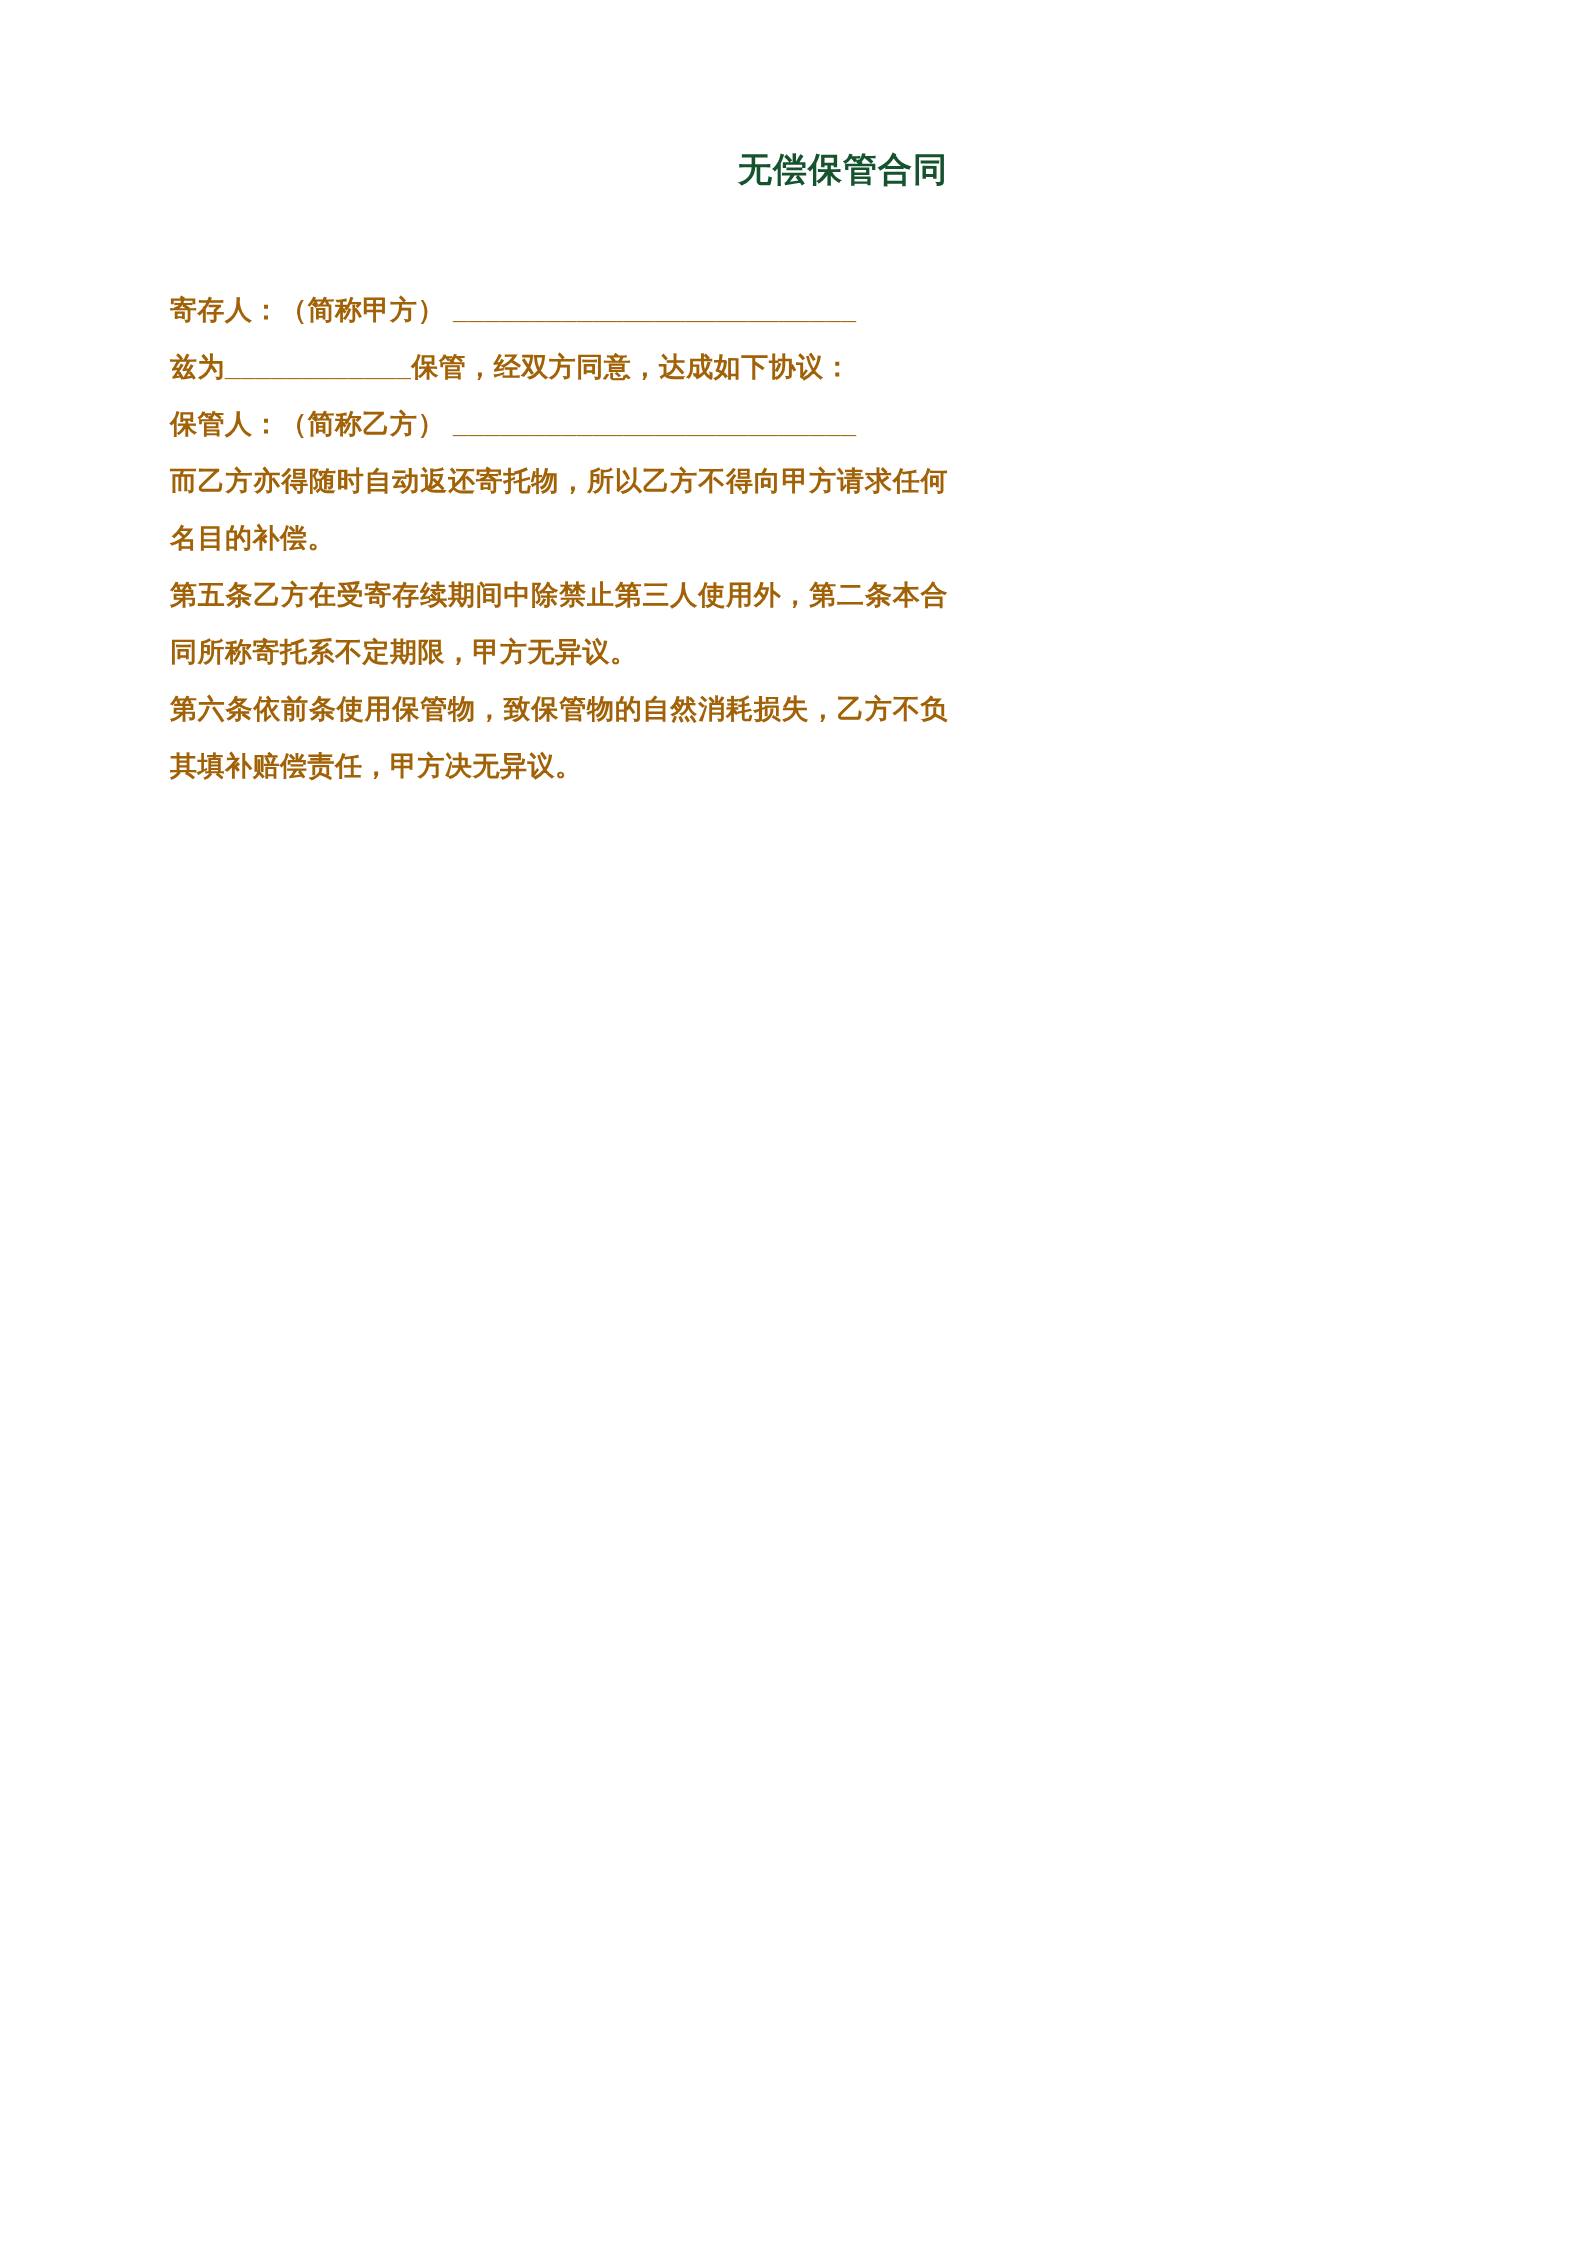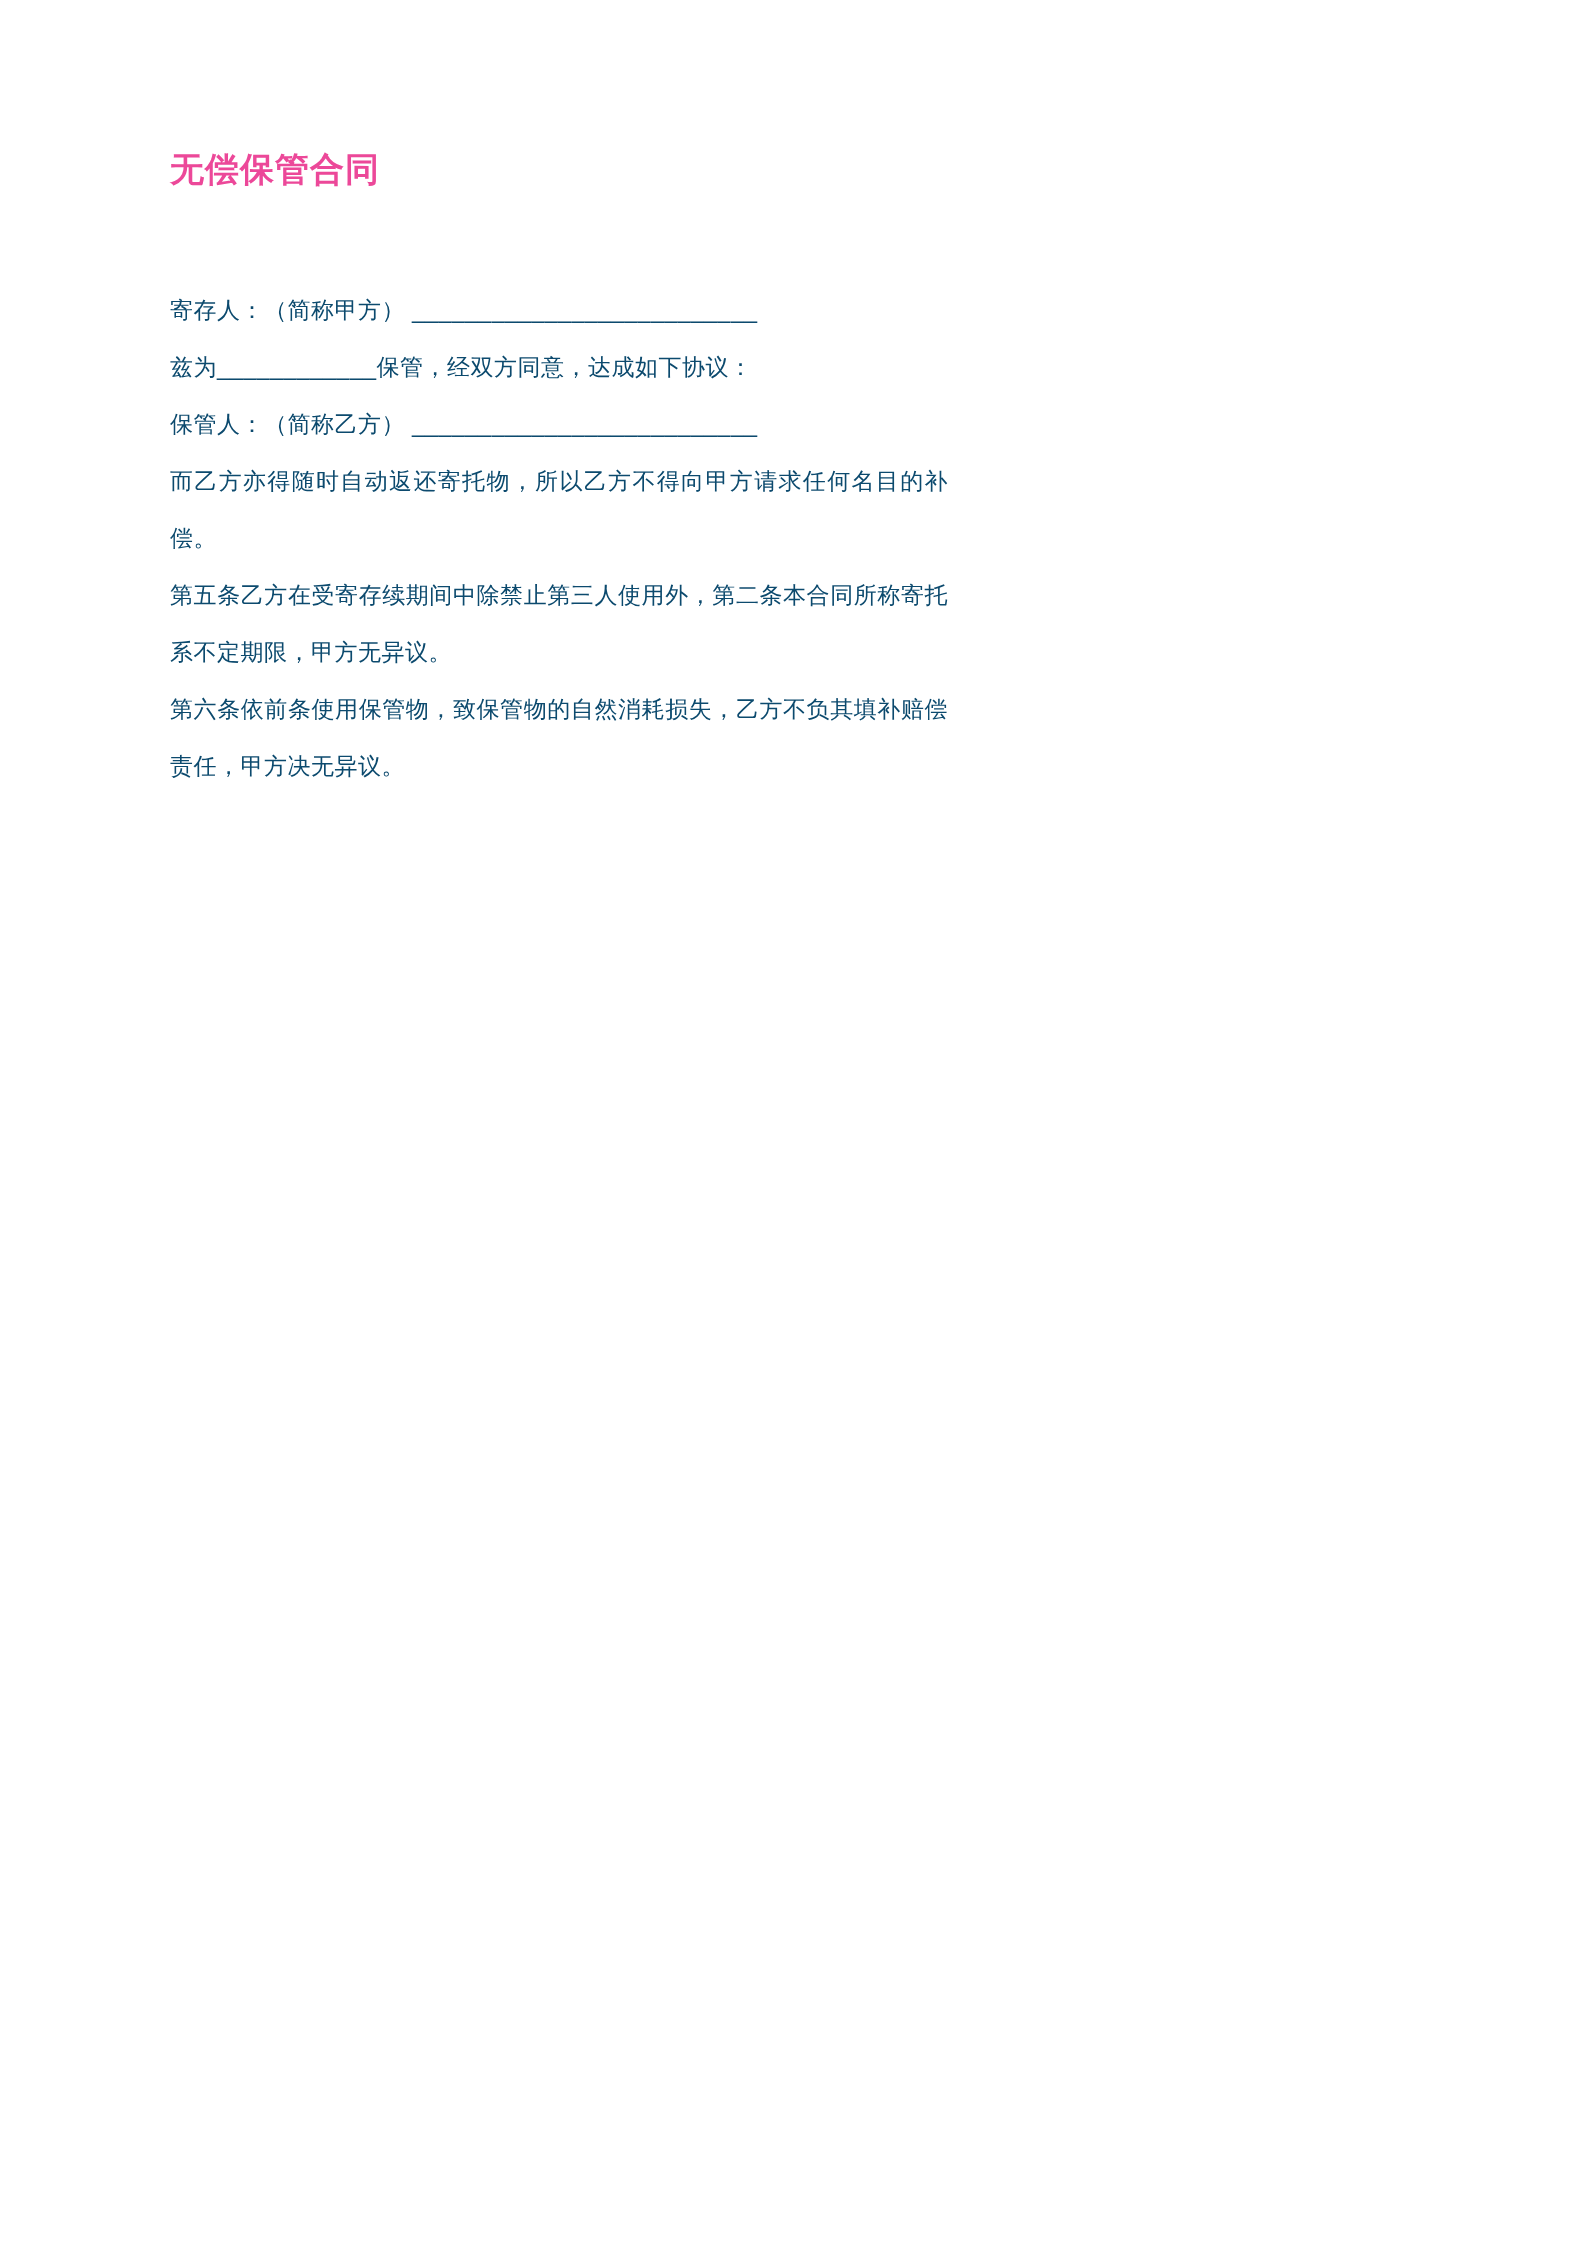--- a/index.html
+++ b/index.html
@@ -17,37 +17,37 @@
     color: #262626;
   }
   .content {
     position: absolute;
     top: 148px;
     left: 170px;
     width: 778px;
   }
   .doc-title {
     margin: 0 0 92px 0;
-    text-align: left;
+    text-align: right;
     font-size: 34px;
     line-height: 42px;
     font-weight: 700;
-    color: #ec4899;
+    color: #14532d;
     letter-spacing: 1px;
   }
   .para {
     margin: 0;
-    font-size: 23px;
-    font-weight: 400;
+    font-size: 27px;
+    font-weight: 700;
     line-height: 57px;
     letter-spacing: 0.5px;
     text-align: justify;
     word-break: break-all;
     overflow-wrap: anywhere;
-    color: #0c4a6e;
+    color: #a16207;
   }
 </style>
 </head>
 <body>
 
 <div class="page">
   <div class="content">
     <h1 class="doc-title">无偿保管合同</h1>
 
     <p class="para">寄存人：（简称甲方） __________________________</p>

